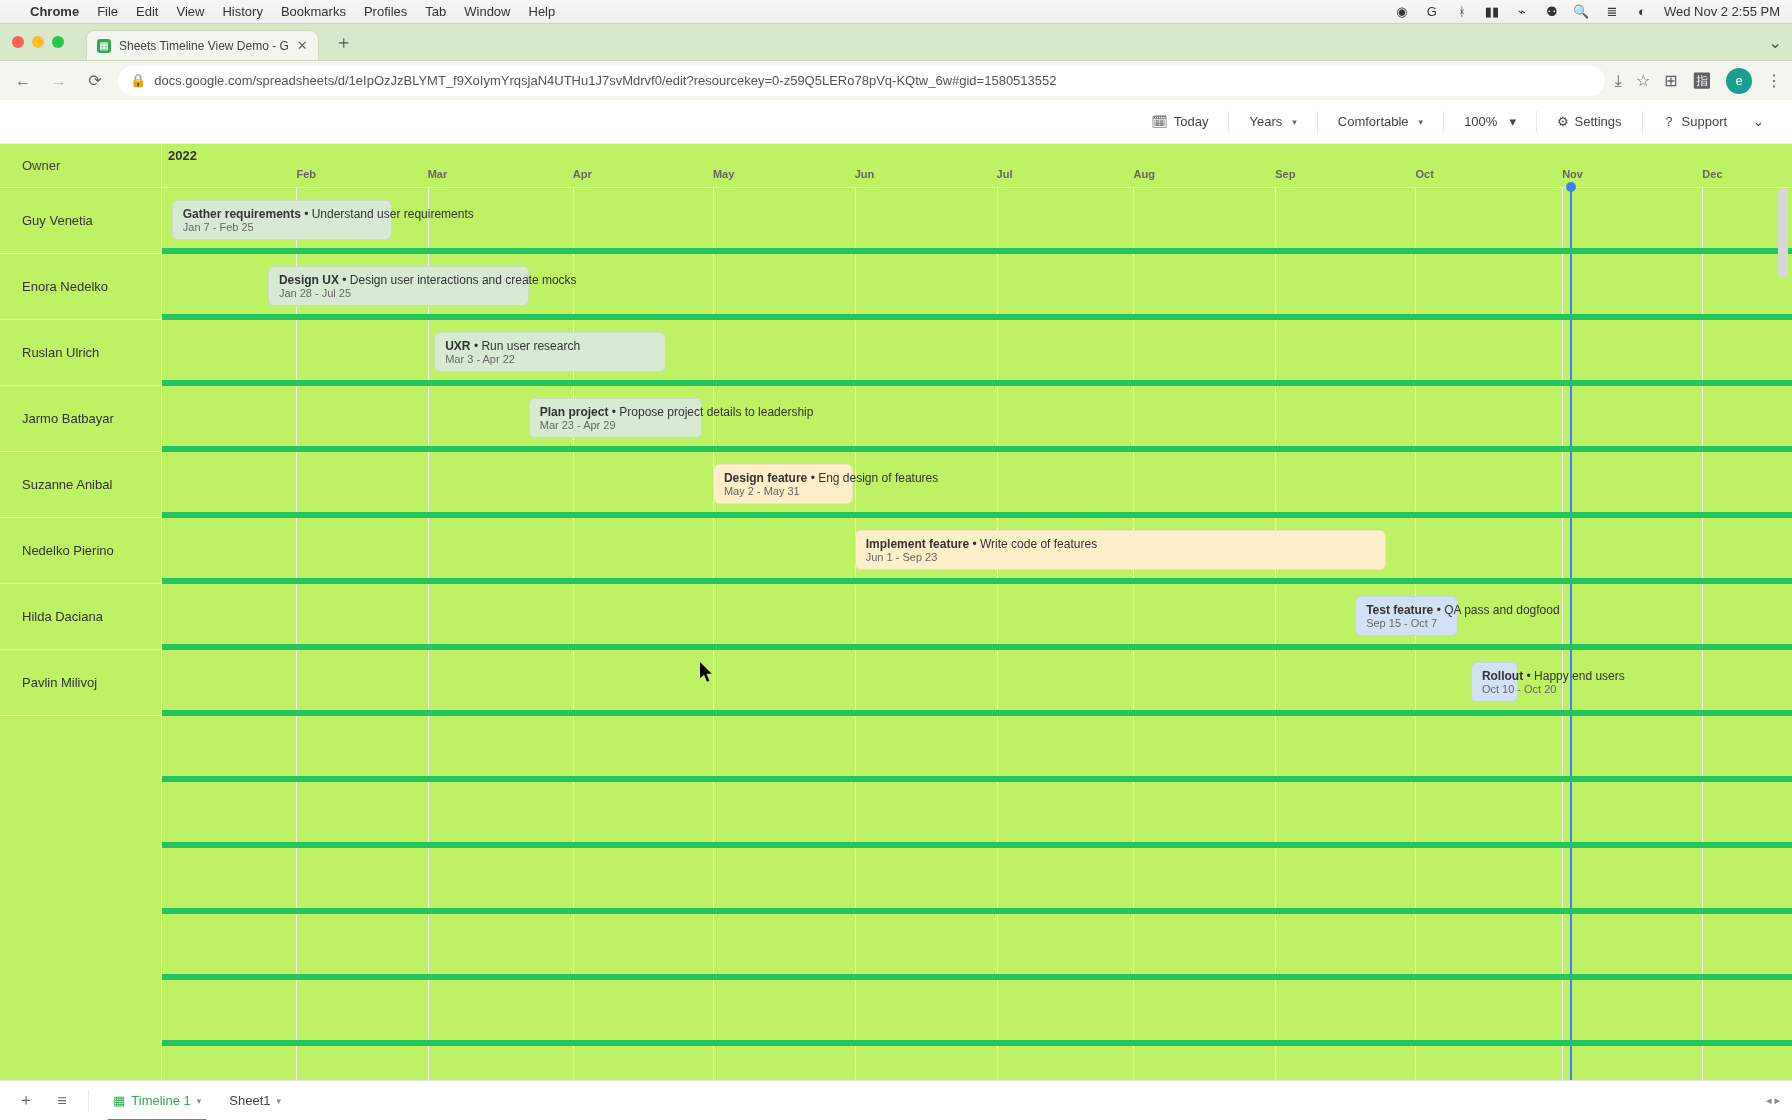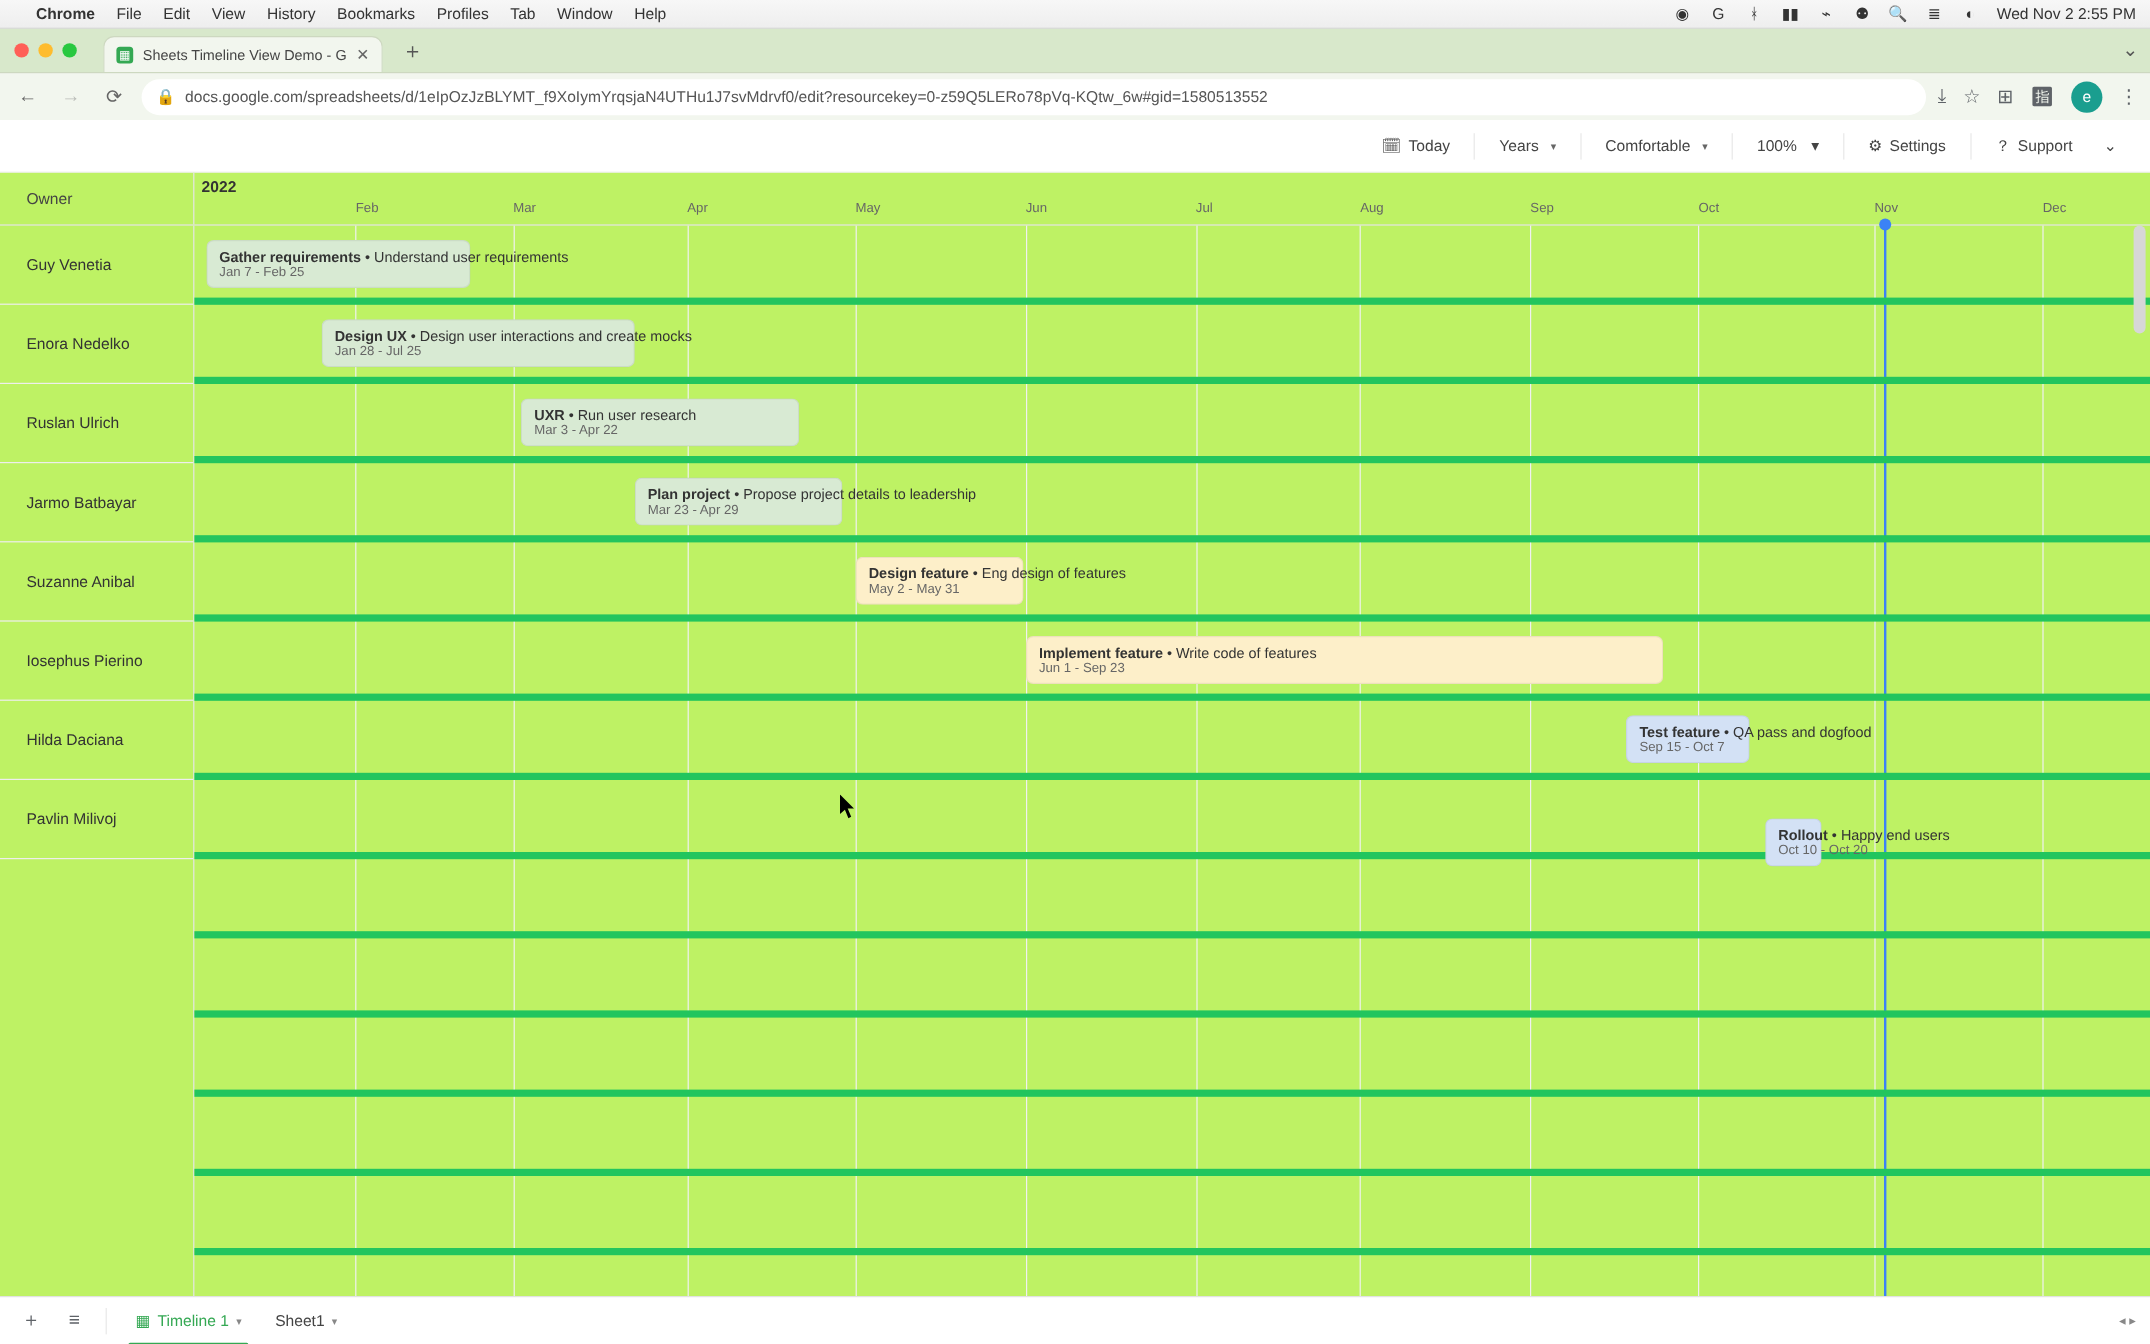--- a/index.html
+++ b/index.html
@@ -39,21 +39,21 @@
   .tb-sep{width:1px;height:22px;background:#e8e8e8;margin:0 4px;}
   .drop::after{content:"▾";font-size:9px;margin-left:4px;color:#666;}
   .chev-expand{margin-left:6px;}
 
   
   .timeline-wrap{position:relative; height:940px; background:#bef264;}
   .tl-head{display:flex;height:44px;border-bottom:1px solid #e5e5e5;}
   .tl-corner{width:162px;border-right:1px solid #e5e5e5;display:flex;align-items:center;padding-left:22px;font-size:13px;color:#444;font-weight:500;}
   .tl-months{position:relative;flex:1;}
   .tl-year{position:absolute;left:6px;top:4px;font-size:13px;font-weight:600;color:#333;}
-  .tl-month{position:absolute;top:24px;font-size:11px;color:#666;}
+  .tl-month{position:absolute;top:24px;font-size:11px;color:#666;font-weight:bold;}
   .tl-vgrid{position:absolute;top:0;bottom:0;width:1px;background:#f0f0f0;}
 
   .tl-body{position:absolute;top:44px;left:0;right:0;bottom:0;display:flex;}
   .tl-owner-col{width:162px;border-right:1px solid #e5e5e5;}
   .tl-row-label{height:66px;border-bottom:1px solid #eee;display:flex;align-items:center;padding-left:22px;font-size:13px;color:#333;}
   .tl-chart{position:relative;flex:1;}
   .tl-row{height:66px;border-bottom:6px solid #22c55e;position:relative;}
   .task{position:absolute;top:12px;height:40px;border-radius:6px;padding:5px 10px;display:flex;flex-direction:column;justify-content:center;border:1px solid rgba(0,0,0,0.06);}
   .task .t1{font-size:12px;color:#333;white-space:nowrap;}
   .task .t1 b{font-weight:600;}
@@ -201,21 +201,21 @@
       </div>
   </div>
 
   <div class="tl-body">
     <div class="tl-owner-col" id="tl-owner-col">
         <div class="tl-row-label">Guy Venetia</div>
         <div class="tl-row-label">Enora Nedelko</div>
         <div class="tl-row-label">Ruslan Ulrich</div>
         <div class="tl-row-label">Jarmo Batbayar</div>
         <div class="tl-row-label">Suzanne Anibal</div>
-        <div class="tl-row-label">Iosephus Pierino</div>
+        <div class="tl-row-label">Nedelko Pierino</div>
         <div class="tl-row-label">Hilda Daciana</div>
         <div class="tl-row-label">Pavlin Milivoj</div>
       </div>
     <div class="tl-chart" id="tl-chart">
         <div class="tl-vgrid" style="left: 8.25%;"></div>
         <div class="tl-vgrid" style="left: 16.3%;"></div>
         <div class="tl-vgrid" style="left: 25.2%;"></div>
         <div class="tl-vgrid" style="left: 33.8%;"></div>
         <div class="tl-vgrid" style="left: 42.5%;"></div>
         <div class="tl-vgrid" style="left: 51.2%;"></div>
@@ -263,21 +263,21 @@
             <div class="t2">Jun 1 - Sep 23</div>
           </div>
         </div>
         <div class="tl-row" id="row-6">
           <div class="task blue" style="left: 73.2%; width: 6.3%;">
             <div class="t1"><b>Test feature</b> • QA pass and dogfood</div>
             <div class="t2">Sep 15 - Oct 7</div>
           </div>
         </div>
         <div class="tl-row" id="row-7">
-          <div class="task blue" style="left: 80.3%; width: 2.9%; margin-top: 20px;">
+          <div class="task blue" style="left: 80.3%; width: 2.9%;">
             <div class="t1"><b>Rollout</b> • Happy end users</div>
             <div class="t2">Oct 10 - Oct 20</div>
           </div>
         </div>
         <div class="tl-row"></div>
         <div class="tl-row"></div>
         <div class="tl-row"></div>
         <div class="tl-row"></div>
         <div class="tl-row"></div>
         <div class="tl-row"></div>

